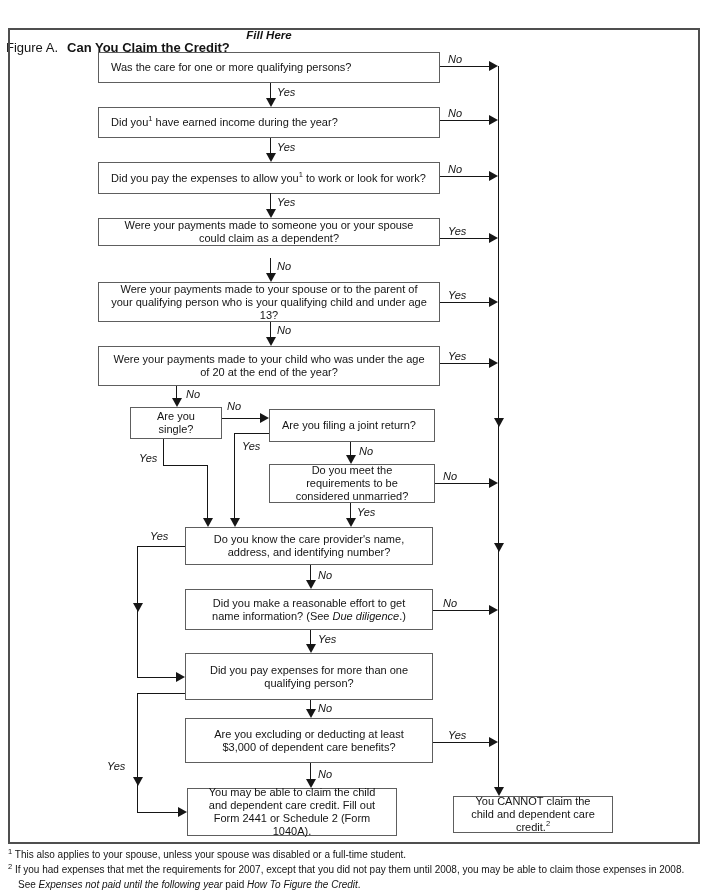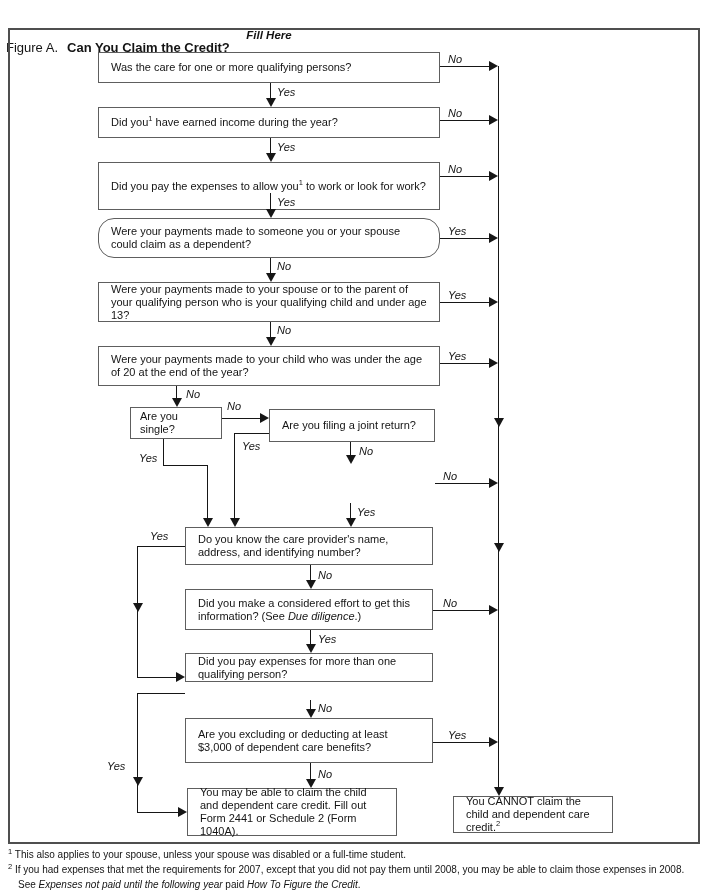--- a/index.html
+++ b/index.html
@@ -9,21 +9,21 @@
   }
   .title{position:absolute;left:6px;top:4px;font-size:13px;white-space:nowrap;margin-top:36px;}
   .title .t-prefix{font-weight:normal;margin-right:9px;}
   .title .t-main{font-weight:bold;}
   .frame{position:absolute;left:8px;top:28px;width:692px;height:816px;
     border:2px solid #4f4f4f;box-sizing:border-box;}
   .start{position:absolute;left:98px;top:29px;width:342px;text-align:center;
     font-weight:bold;font-style:italic;font-size:11.5px;}
   .qbox{position:absolute;box-sizing:border-box;border:1px solid #5e5e5e;
     background:#fff;display:flex;align-items:center;padding:0 12px;
-    font-size:11px;line-height:13px;}
+    font-size:11px;line-height:13px;text-align:center;}
   .qbox.small{padding:0 9px;}
   sup{font-size:7.5px;vertical-align:super;line-height:0;}
   .line{position:absolute;background:#161616;}
   .tri-d{position:absolute;width:0;height:0;border-left:5px solid transparent;
     border-right:5px solid transparent;border-top:9px solid #161616;}
   .tri-r{position:absolute;width:0;height:0;border-top:5px solid transparent;
     border-bottom:5px solid transparent;border-left:9px solid #161616;}
   .lbl{position:absolute;font-style:italic;font-size:11px;white-space:nowrap;}
   .footnote{position:absolute;left:8px;width:696px;font-size:10px;
     line-height:15px;padding-left:10px;text-indent:-10px;box-sizing:border-box;}
@@ -43,54 +43,57 @@
   <div class="start">Fill Here</div>
 
   <div class="qbox" style="left: 98px; top: 52px; width: 342px; height: 31px; border-color: rgb(94, 94, 94);">
     <span class="qtext">Was the care for one or more qualifying persons?</span>
   </div>
 
   <div class="qbox" style="left: 98px; top: 107px; width: 342px; height: 31px; border-color: rgb(94, 94, 94);">
     <span class="qtext"><span>Did you</span><sup>1</sup><span> have earned income during the year?</span></span>
   </div>
 
-  <div class="qbox" style="left: 98px; top: 162px; width: 342px; height: 48px; border-color: rgb(94, 94, 94);">
+  <div class="qbox" style="left: 98px; top: 162px; width: 342px; height: 32px; border-color: rgb(94, 94, 94);">
     <span class="qtext"><span>Did you pay the expenses to allow you</span><sup>1</sup><span> to work or look for work?</span></span>
   </div>
 
-  <div class="qbox" style="left: 98px; top: 218px; width: 342px; height: 40px; border-color: rgb(94, 94, 94); border-radius: 16px;">
+  <div class="qbox" style="left: 98px; top: 218px; width: 342px; height: 28px; border-color: rgb(94, 94, 94);">
     <span class="qtext">Were your payments made to someone you or your spouse could claim as a dependent?</span>
   </div>
 
   <div class="qbox" style="left: 98px; top: 282px; width: 342px; height: 40px; border-color: rgb(94, 94, 94);">
     <span class="qtext">Were your payments made to your spouse or to the parent of your qualifying person who is your qualifying child and under age 13?</span>
   </div>
 
   <div class="qbox" style="left: 98px; top: 346px; width: 342px; height: 40px; border-color: rgb(94, 94, 94);">
     <span class="qtext">Were your payments made to your child who was under the age of 20 at the end of the year?</span>
   </div>
 
   <div class="qbox small" style="left: 130px; top: 407px; width: 92px; height: 32px; border-color: rgb(94, 94, 94);">
     <span class="qtext">Are you single?</span>
   </div>
 
   <div class="qbox" style="left: 269px; top: 409px; width: 166px; height: 33px; border-color: rgb(94, 94, 94);">
     <span class="qtext">Are you filing a joint return?</span>
   </div>
 
+  <div class="qbox" style="left: 269px; top: 464px; width: 166px; height: 39px; border-color: rgb(94, 94, 94);">
+    <span class="qtext">Do you meet the requirements to be considered unmarried?</span>
+  </div>
 
   <div class="qbox" style="left: 185px; top: 527px; width: 248px; height: 38px; border-color: rgb(94, 94, 94);">
     <span class="qtext">Do you know the care provider's name, address, and identifying number?</span>
   </div>
 
   <div class="qbox" style="left: 185px; top: 589px; width: 248px; height: 41px; border-color: rgb(94, 94, 94);">
-    <span class="qtext"><span>Did you make a considered effort to get this information? (See </span><i>Due diligence</i><span>.)</span></span>
-  </div>
-
-  <div class="qbox" style="left: 185px; top: 653px; width: 248px; height: 29px; border-color: rgb(94, 94, 94);">
+    <span class="qtext"><span>Did you make a reasonable effort to get name information? (See </span><i>Due diligence</i><span>.)</span></span>
+  </div>
+
+  <div class="qbox" style="left: 185px; top: 653px; width: 248px; height: 47px; border-color: rgb(94, 94, 94);">
     <span class="qtext">Did you pay expenses for more than one qualifying person?</span>
   </div>
 
   <div class="qbox" style="left: 185px; top: 718px; width: 248px; height: 45px; border-color: rgb(94, 94, 94);">
     <span class="qtext">Are you excluding or deducting at least $3,000 of dependent care benefits?</span>
   </div>
 
   <div class="qbox" style="left: 187px; top: 788px; width: 210px; height: 48px; border-color: rgb(94, 94, 94);">
     <span class="qtext">You may be able to claim the child and dependent care credit. Fill out Form 2441 or Schedule 2 (Form 1040A).</span>
   </div>

